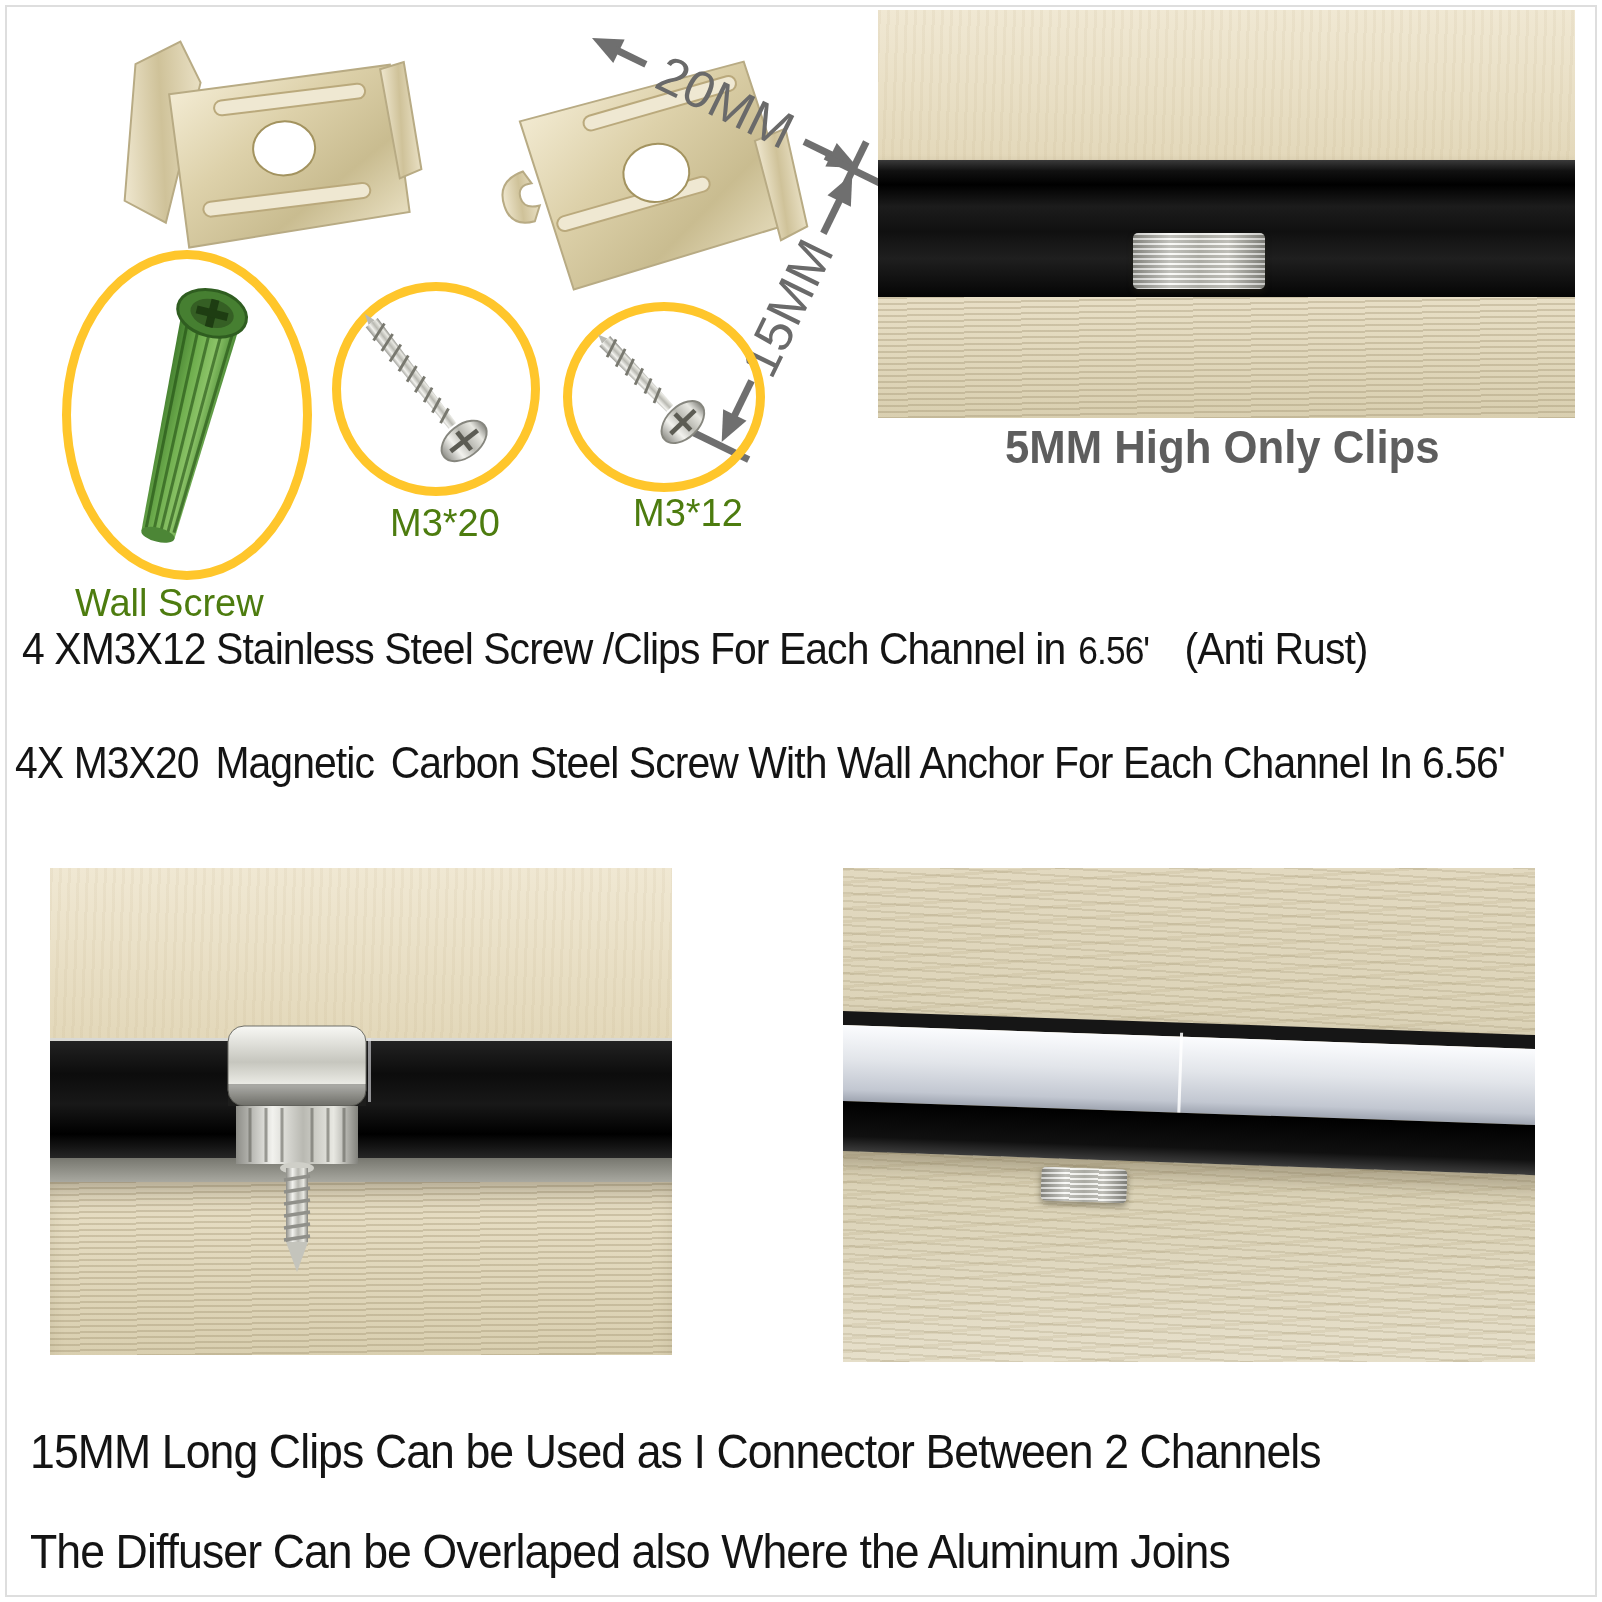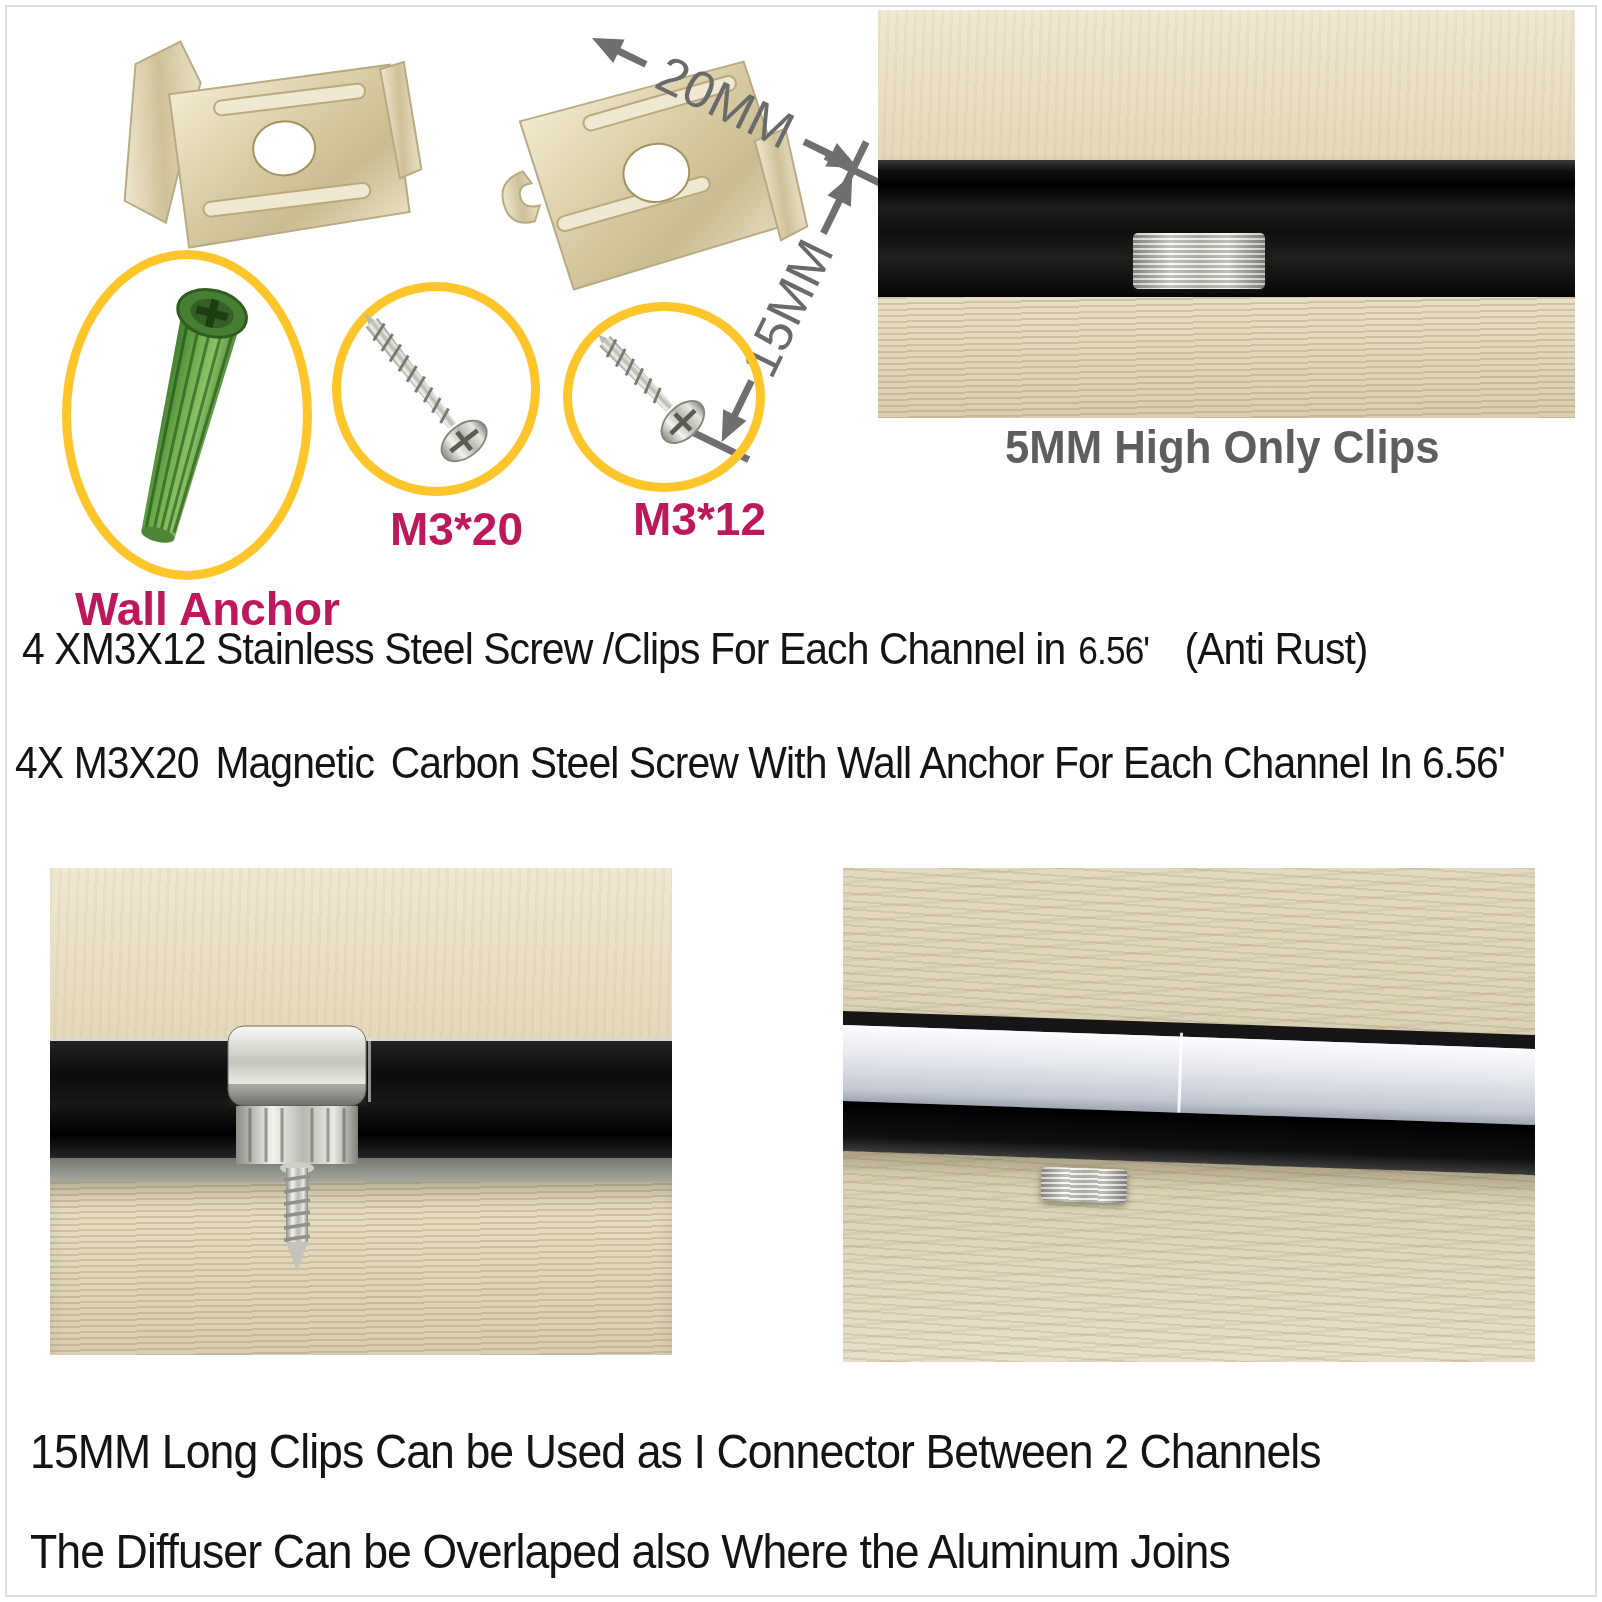--- a/index.html
+++ b/index.html
@@ -9,21 +9,21 @@
   .abs{position:absolute;}
   svg{position:absolute;overflow:visible;}
 
   
   .dim-text{fill:#6a6a6a;font-family:"Liberation Sans",sans-serif;font-size:52px;}
   .dim-stroke{stroke:#6f6f6f;stroke-width:7;fill:none;}
   .dim-fill{fill:#6f6f6f;}
 
   
   .ring{position:absolute;border:9px solid #FFC62B;border-radius:50%;}
-  .ylabel{position:absolute;font-weight:700;font-size:46px;color:#be185d;letter-spacing:0;}
+  .ylabel{position:absolute;font-weight:400;font-size:38px;color:#4d7c0f;letter-spacing:0;}
 
   
   .photo{position:absolute;overflow:hidden;z-index:1;}
   .layer{position:absolute;left:0;right:0;}
   .wood-smooth{background:
      repeating-linear-gradient(92deg, rgba(185,165,125,0.10) 0 3px, rgba(255,255,255,0) 3px 9px),
      linear-gradient(180deg,#f0e8d3,#e3d8ba);}
   .wood-fine{background:
      repeating-linear-gradient(179deg, rgba(140,125,90,0.28) 0 2px, rgba(255,255,255,0) 2px 6px),
      linear-gradient(180deg,#e8dfc6,#d9cfb0);}
@@ -188,21 +188,21 @@
       </g>
       <ellipse cx="30" cy="132" rx="27" ry="17" fill="url(#silver)" stroke="#86867e" stroke-width="2"></ellipse>
       <g stroke="#5c5c54" stroke-width="5">
         <line x1="30" y1="120" x2="30" y2="144"></line>
         <line x1="12" y1="132" x2="48" y2="132"></line>
       </g>
   </svg>
 
   <div class="ylabel" style="left:390px;top:502px;">M3*20</div>
   <div class="ylabel" style="left:633px;top:492px;">M3*12</div>
-  <div class="ylabel" style="left:75px;top:582px;">Wall Anchor</div>
+  <div class="ylabel" style="left:75px;top:582px;">Wall Screw</div>
 
   <div class="photo" style="left:878px;top:10px;width:697px;height:408px;">
     <div class="layer wood-smooth" style="top:0;height:150px;"></div>
     <div class="layer channel-dark" style="top:150px;height:137px;box-shadow:0 6px 10px rgba(70,60,35,.4);"></div>
     <div class="abs metal-clip" style="left:255px;top:223px;width:132px;height:56px;"></div>
     <div class="layer wood-fine" style="top:287px;height:121px;"></div>
   </div>
   <div class="caption" style="left:1005px;top:420px;">5MM High Only Clips</div>
 
   <div class="spec" style="left:22px;top:624px;">

